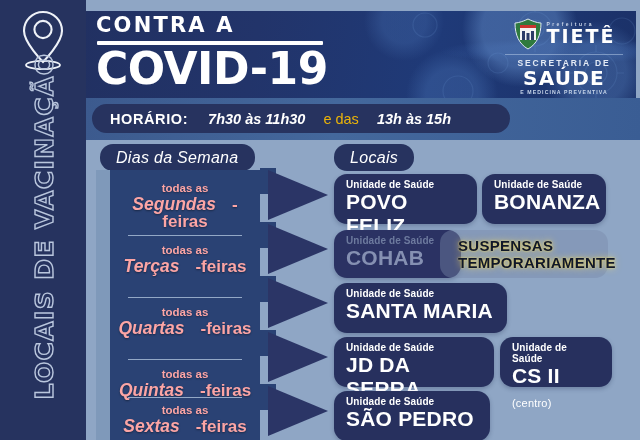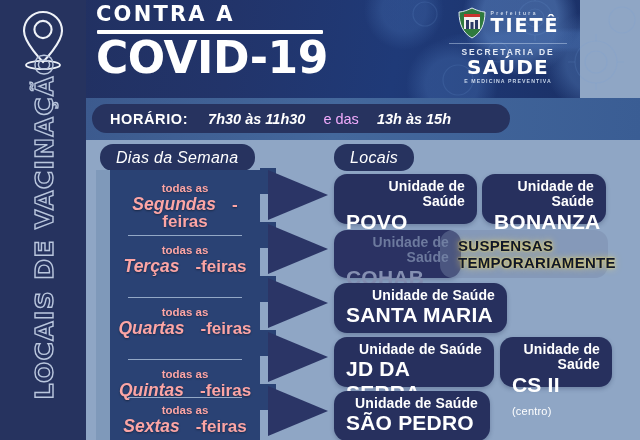--- a/index.html
+++ b/index.html
@@ -11,21 +11,21 @@
   }
   #poster{
     position:relative;
     width:640px;height:440px;
     background:#8fa6c5;
     overflow:hidden;
   }
 
   
   .header{
-    position:absolute;left:0;top:0;width:580px;height:98px;
+    position:absolute;left:0;top:11px;width:636px;height:98px;
     background:
       radial-gradient(circle at 520px 18px, rgba(90,130,190,.55) 0 38px, rgba(90,130,190,0) 58px),
       radial-gradient(circle at 596px 62px, rgba(80,120,180,.45) 0 30px, rgba(80,120,180,0) 52px),
       radial-gradient(circle at 452px 84px, rgba(70,110,175,.40) 0 26px, rgba(70,110,175,0) 46px),
       radial-gradient(circle at 404px 10px, rgba(70,110,175,.35) 0 22px, rgba(70,110,175,0) 40px),
       radial-gradient(ellipse at 560px 40px, rgba(60,100,170,.35) 0 70px, rgba(0,0,0,0) 120px),
       linear-gradient(100deg,#212f5e 0%,#22346a 40%,#1f3a78 68%,#1b3168 100%);
   }
   .header-texture{
     position:absolute;left:330px;top:0;width:310px;height:98px;
@@ -86,21 +86,21 @@
   .horario-pill{
     position:absolute;left:92px;top:104px;
     height:29px;min-width:418px;
     background:#27335f;border-radius:15px;
     display:flex;align-items:center;gap:0;
     padding:0 18px;
     box-sizing:border-box;
   }
   .h-label{font-size:14.5px;font-weight:bold;color:#fff;letter-spacing:.6px;}
   .h-t1{font-size:14.5px;font-weight:bold;font-style:italic;color:#fff;margin-left:20px;}
-  .h-mid{font-size:14.5px;color:#f0abfc;margin-left:18px;}
+  .h-mid{font-size:14.5px;color:#eab308;margin-left:18px;}
   .h-t2{font-size:14.5px;font-weight:bold;font-style:italic;color:#fff;margin-left:18px;}
 
   
   .sec-head{
     position:absolute;height:27px;background:#27335f;border-radius:13px;
     display:flex;align-items:center;padding:0 16px;box-sizing:border-box;
   }
   .sec-head span{
     font-size:16px;font-style:italic;color:#fff;font-weight:normal;letter-spacing:.3px;
   }
@@ -126,21 +126,21 @@
   .day-big i{font-size:17px;font-style:normal;font-weight:bold;margin-left:16px;}
   .day-div{position:absolute;left:18px;width:114px;height:1px;background:#93a8c6;}
   .arrow-zone{position:absolute;left:260px;top:168px;width:72px;height:272px;}
 
   
   .loc{
     position:absolute;background:#27305e;border-radius:13px;
     box-sizing:border-box;padding:5px 12px 6px 12px;
     box-shadow:0 2px 4px rgba(35,50,85,.3);
   }
-  .loc-sub{font-size:14px;font-weight:bold;color:#fff;line-height:1.1;letter-spacing:.1px;text-align:right;}
+  .loc-sub{font-size:10px;font-weight:bold;color:#fff;line-height:1.1;letter-spacing:.1px;}
   .loc-name{font-size:21px;font-weight:bold;color:#fff;line-height:1.12;letter-spacing:.2px;}
   .loc-name small{font-size:11px;font-weight:normal;}
 
   .loc-dim .loc-sub{color:#6d7a9e;}
   .loc-dim .loc-name{color:#8590b2;}
   .loc-dim{background:#2b3263;}
 
   .susp-overlay{
     position:absolute;border-radius:13px;
     background:rgba(120,135,170,.42);

